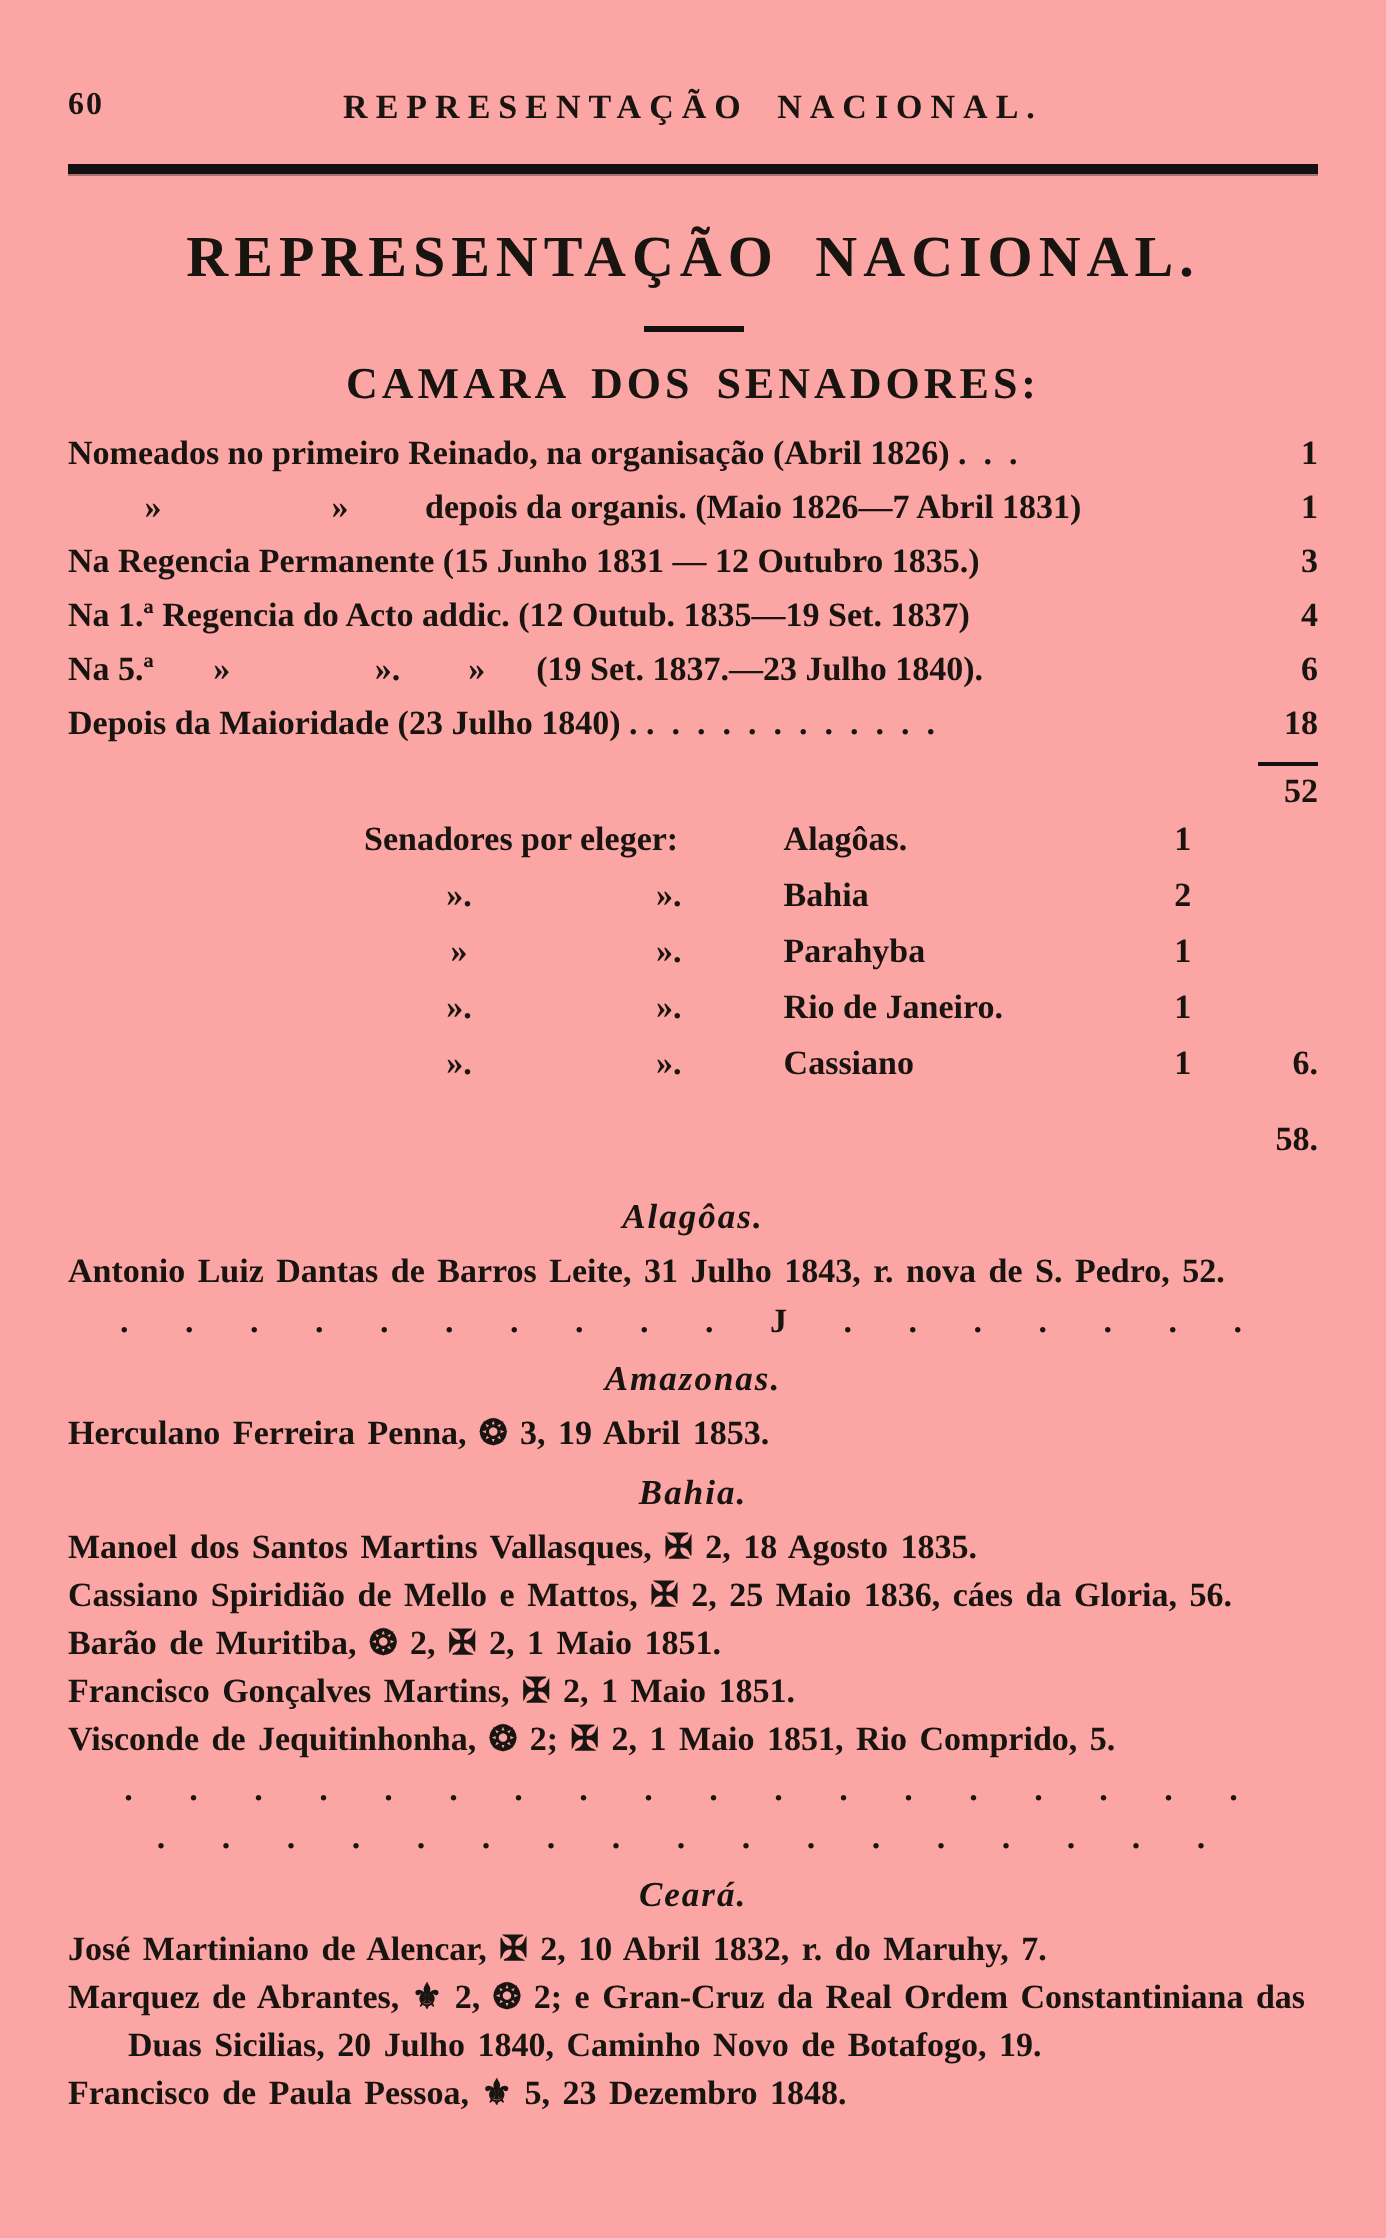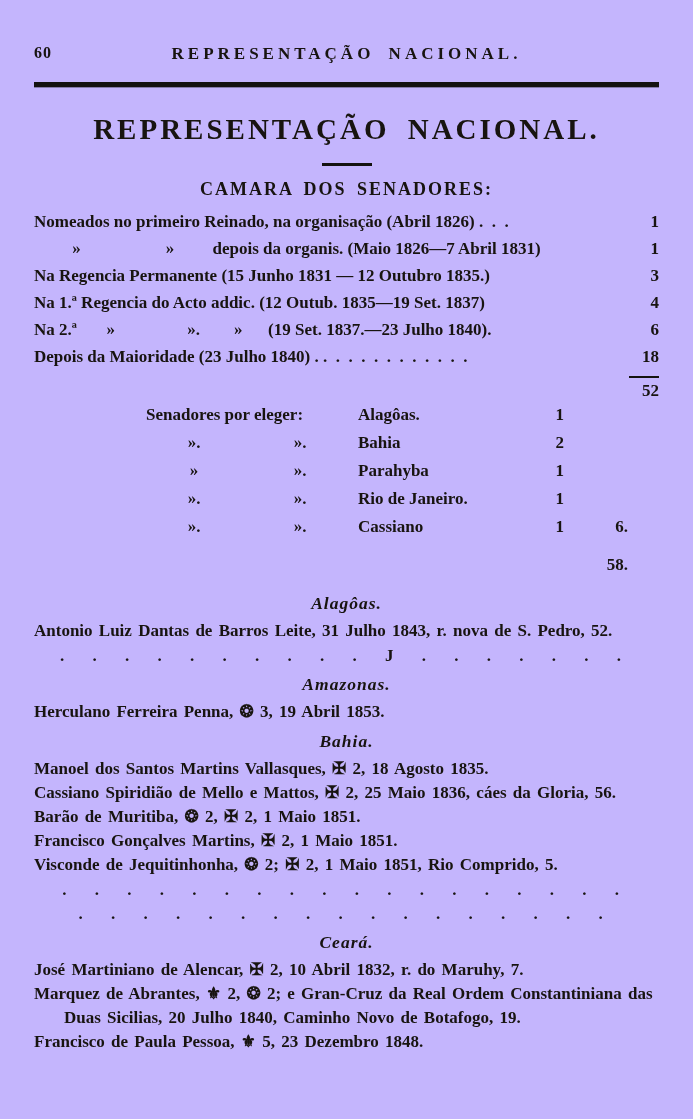--- a/index.html
+++ b/index.html
@@ -1,19 +1,19 @@
 <!DOCTYPE html>
 <html><head>
 <meta charset="utf-8">
 <style>
   html,body{margin:0;padding:0;background:#e8e6e0;}
   .page{
     position:relative;
     width:693px;height:1119px;
-    background:#c4b5fd;
+    background:#fca5a5;
     color:#181410;
     font-family:"Liberation Serif","DejaVu Serif",serif;
     font-weight:bold;
     overflow:hidden;
     box-sizing:border-box;
     padding:44px 34px 0 34px;
   }
   
   .runhead{display:flex;align-items:baseline;position:relative;height:24px;}
   .pagenum{font-size:16px;letter-spacing:1px;}
@@ -26,34 +26,34 @@
     box-shadow:0 1px 0 rgba(20,18,16,.35);
   }
   
   .main-title{
     text-align:center;margin-top:26px;
     font-size:29px;letter-spacing:3px;word-spacing:8px;
   }
   .short-rule{width:50px;height:3px;background:#141210;margin:17px auto 0 auto;}
   .cam-heading{
     text-align:center;margin-top:13px;
-    font-size:18px;letter-spacing:2px;word-spacing:4px;
+    font-size:22px;letter-spacing:2px;word-spacing:4px;
   }
   
   .stats{margin-top:12px;font-size:17px;}
   .statrow{display:flex;align-items:baseline;height:27px;}
   .stat-label{flex:1;white-space:pre-wrap;overflow:hidden;}
   .stat-val{width:46px;text-align:right;}
   .stat-total-row{display:flex;justify-content:flex-end;}
   .stat-total-box{width:46px;text-align:right;}
   .stat-total-box .tr-rule{height:2px;background:#141210;width:30px;margin:2px 0 3px auto;}
   
   .eleger{margin:4px 0 0 112px;font-size:17px;}
   .elrow{display:flex;align-items:baseline;height:28px;}
-  .el-c1{width:96px;text-align:center;}
+  .el-c1{width:96px;text-align:center;margin-left:36px;}
   .el-c1.wide{width:212px;text-align:left;}
   .el-c2{width:116px;text-align:center;}
   .el-state{width:172px;text-align:left;}
   .el-n1{width:34px;text-align:right;}
   .el-n2{width:64px;text-align:right;}
   .elrow.rules{height:10px;align-items:flex-start;}
   .el-rule{height:2px;background:#141210;width:36px;margin-left:auto;}
   
   .sections{margin-top:10px;font-size:17px;}
   .sec-title{
@@ -96,21 +96,21 @@
     </div>
     <div class="statrow">
       <span class="stat-label">Na Regencia Permanente (15 Junho 1831 — 12 Outubro 1835.)</span>
       <span class="stat-val">3</span>
     </div>
     <div class="statrow">
       <span class="stat-label">Na 1.ª Regencia do Acto addic. (12 Outub. 1835—19 Set. 1837)</span>
       <span class="stat-val">4</span>
     </div>
     <div class="statrow">
-      <span class="stat-label">Na 2.ª       »                 ».        »      (19 Set. 1837.—23 Julho 1840).</span>
+      <span class="stat-label">Na 5.ª       »                 ».        »      (19 Set. 1837.—23 Julho 1840).</span>
       <span class="stat-val">6</span>
     </div>
     <div class="statrow">
       <span class="stat-label">Depois da Maioridade (23 Julho 1840) . .  .  .  .  .  .  .  .  .  .  .  .</span>
       <span class="stat-val">18</span>
     </div>
     <div class="stat-total-row">
       <div class="stat-total-box">
         <div class="tr-rule"></div>
         <span>52</span>

